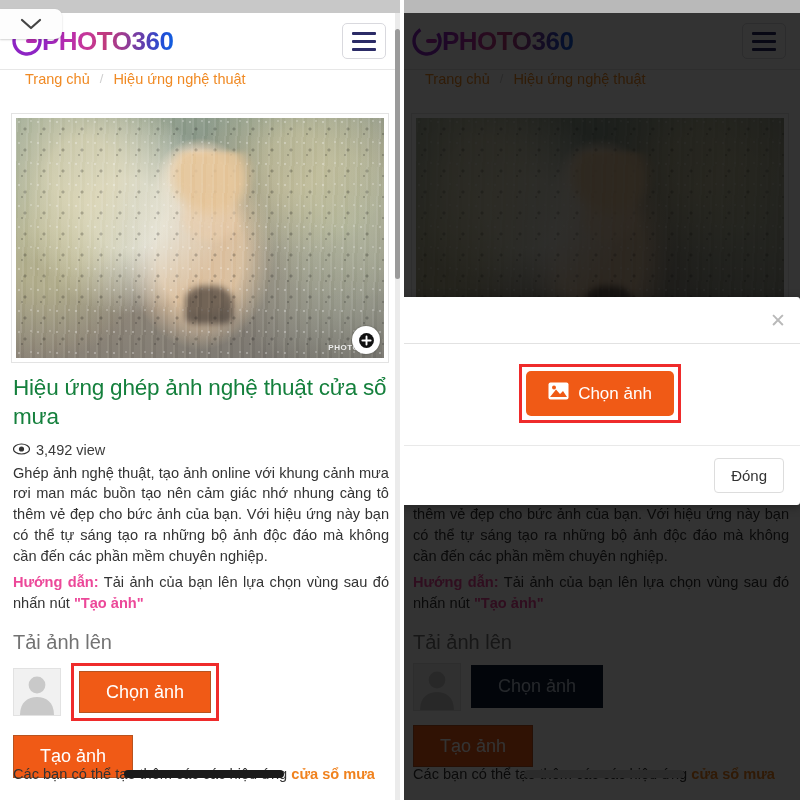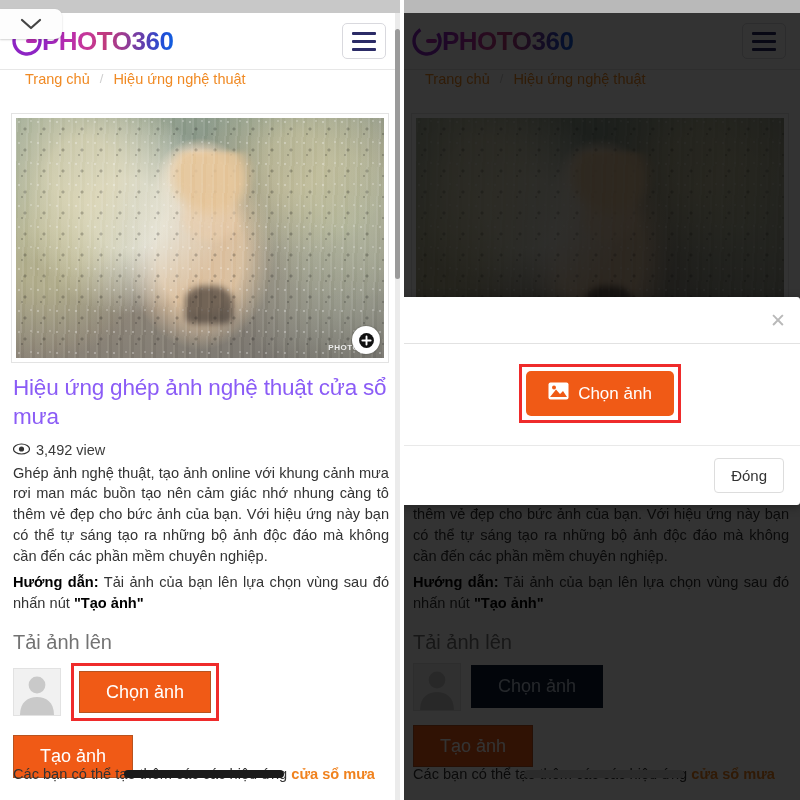--- a/index.html
+++ b/index.html
@@ -139,32 +139,32 @@
     position: absolute; right: 4px; bottom: 4px;
     width: 28px; height: 28px; border-radius: 50%;
     background: #ffffff; color: #222;
     display: flex; align-items: center; justify-content: center;
     box-shadow: 0 0 2px rgba(0,0,0,.4);
   }
 
   
   .article { position: absolute; top: 374px; left: 13px; right: 11px; }
   .art-title {
-    font-size: 22.5px; line-height: 1.28; color: #8b5cf6; font-weight: normal;
+    font-size: 22.5px; line-height: 1.28; color: #15803d; font-weight: normal;
     letter-spacing: -.2px;
   }
   .views {
     margin-top: 10px; font-size: 14.5px; color: #3b3b3b;
     display: flex; align-items: center; gap: 6px;
   }
   .body-text {
     margin-top: 5px;
     font-size: 14.6px; line-height: 1.43; color: #333; text-align: justify;
   }
-  .body-text b { color: #000000; }
+  .body-text b { color: #ec4899; }
   .upload-label { margin-top: 17px; font-size: 20px; color: #737373; }
 
   .upload-row { margin-top: 9px; display: flex; align-items: center; }
   .avatar-ph {
     width: 48px; height: 48px; background: #f1f1f1; border: 1px solid #e2e2e2;
     display: flex; align-items: flex-end; justify-content: center; overflow: hidden;
     flex: none;
   }
   .btn-orange {
     background: #f05a16; color: #fff; border: 1px solid #b8531f;

